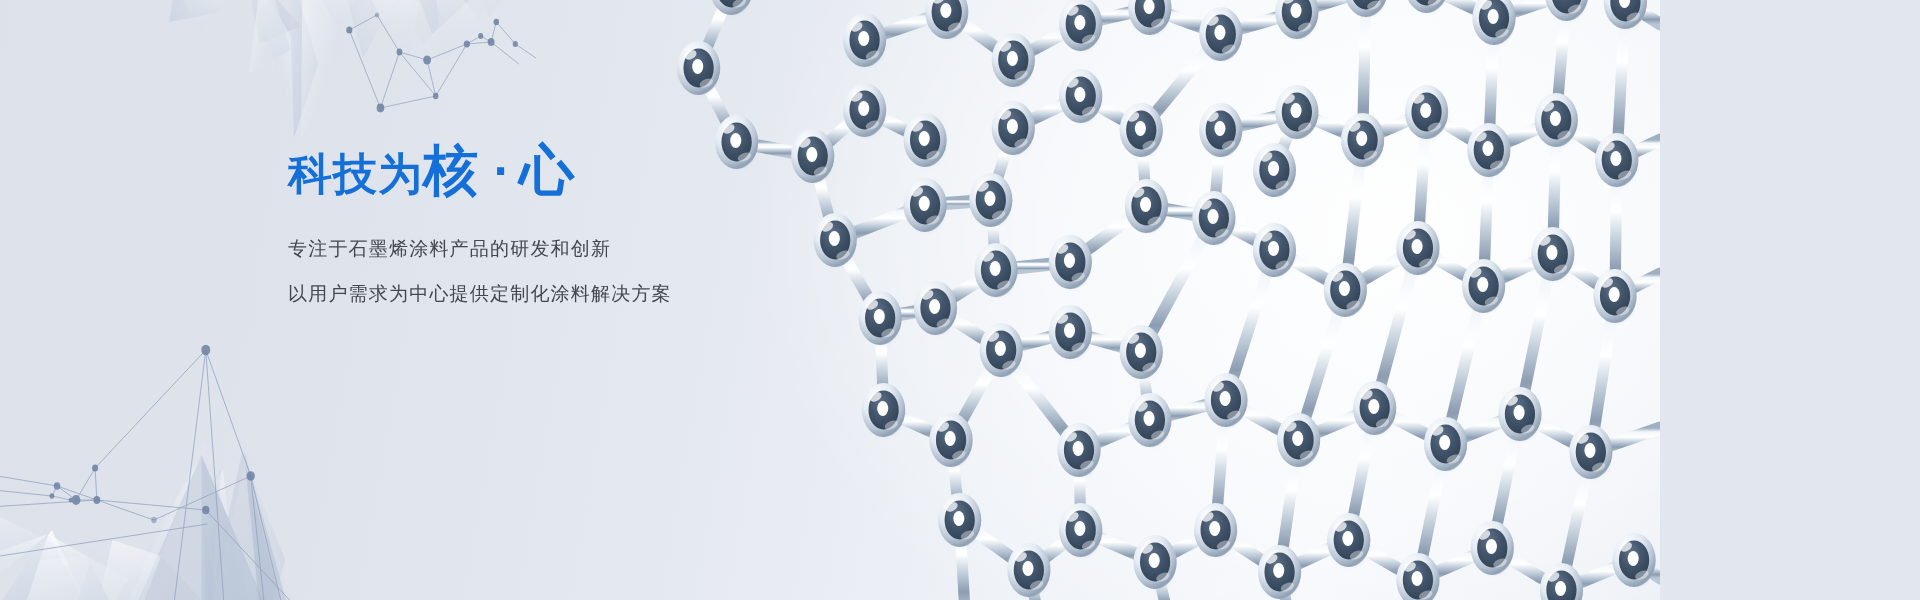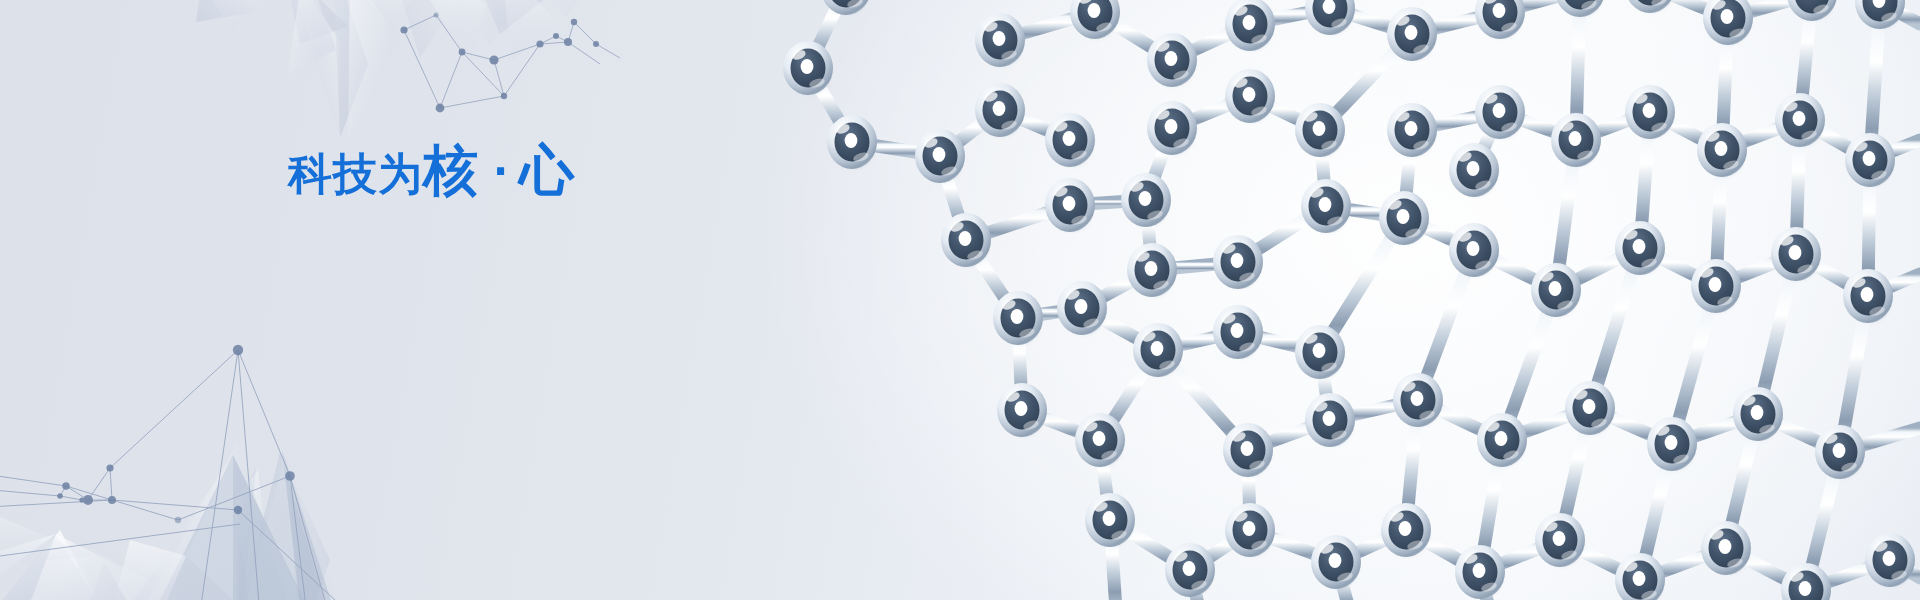--- a/index.html
+++ b/index.html
@@ -5,21 +5,21 @@
 <style>
   * { margin:0; padding:0; box-sizing:border-box; }
   html,body { width:1920px; height:600px; overflow:hidden; }
   body {
     font-family:"Liberation Sans", sans-serif;
     background:#e2e6ee;
   }
 
   #banner {
     position:relative;
-    width:1920px;
+    width:1660px;
     height:600px;
     overflow:hidden;
     background:
       radial-gradient(ellipse 900px 700px at 1400px 230px, rgba(255,255,255,0.95) 0%, rgba(255,255,255,0.45) 45%, rgba(255,255,255,0) 72%),
       linear-gradient(100deg, #dde1ea 0%, #dfe3eb 22%, #e4e8ef 42%, #eef2f7 62%, #f3f6fa 80%, #eaeef4 100%);
   }
 
   
   .layer { position:absolute; inset:0; }
   .layer svg { display:block; width:100%; height:100%; }
@@ -457,17 +457,21 @@
   <div id="content">
     <div id="text-block">
 
       <h1 id="headline">
         <span class="h-small">科技为</span>
         <span class="h-big">核</span>
         <span class="h-dot">·</span>
         <span class="h-big">心</span>
       </h1>
 
+      <div id="sub-lines">
+        <div class="sub-line">专注于石墨烯涂料产品的研发和创新</div>
+        <div class="sub-line">以用户需求为中心提供定制化涂料解决方案</div>
+      </div>
 
     </div>
   </div>
 
 </div>
 
 </body></html>

